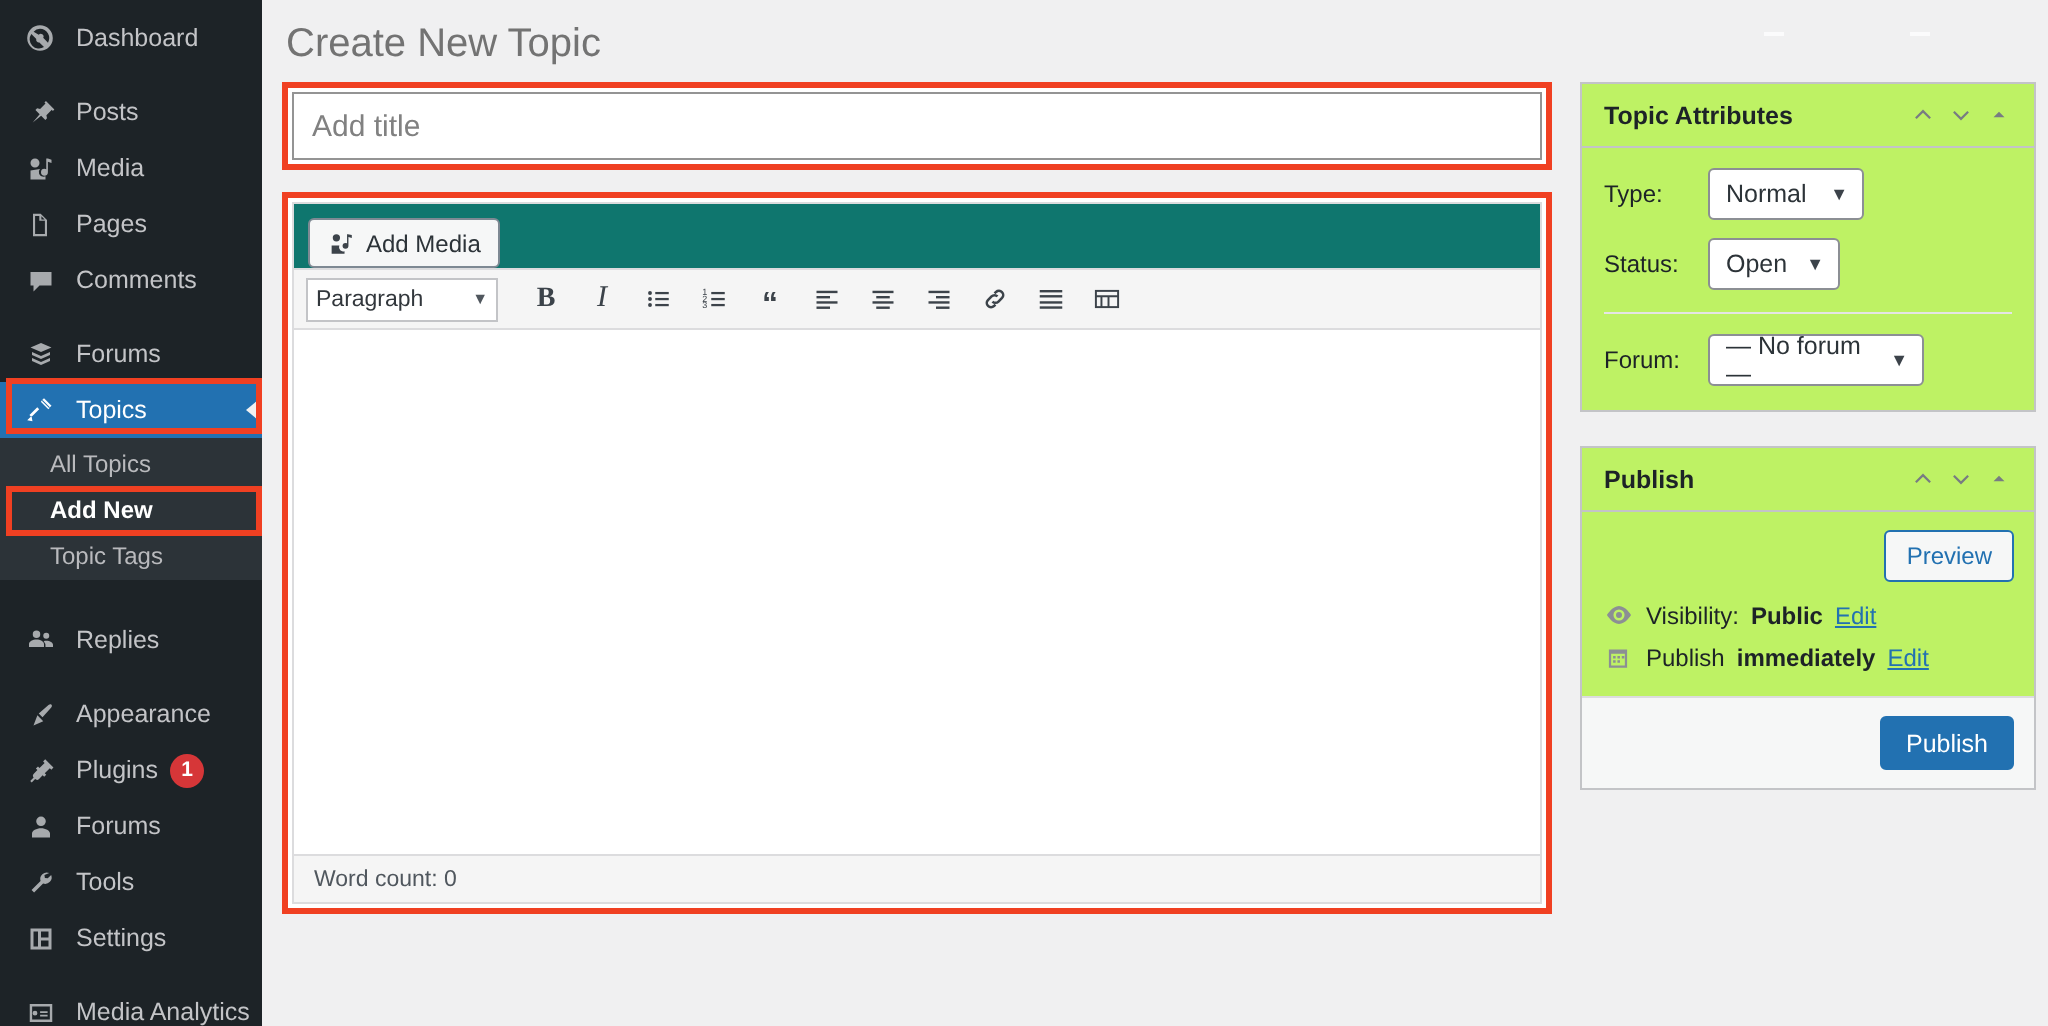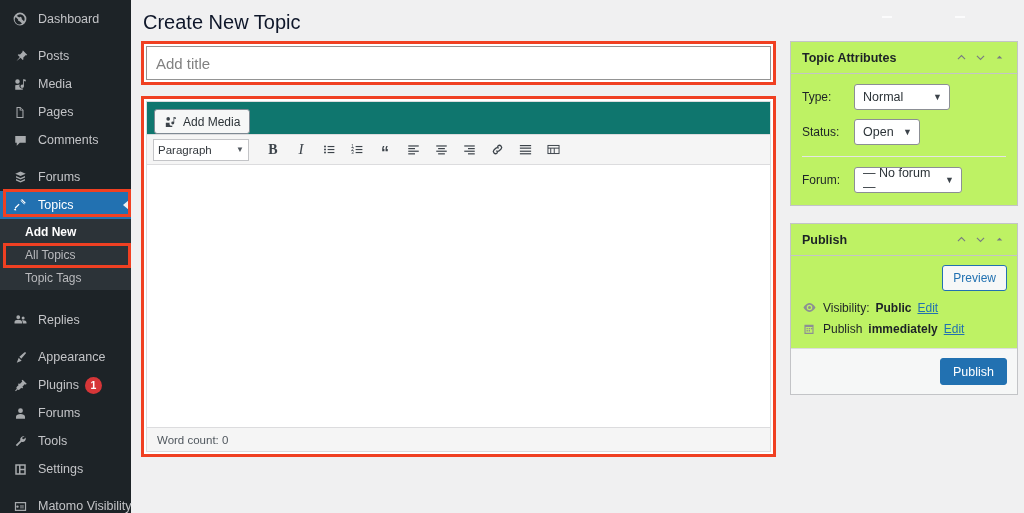--- a/index.html
+++ b/index.html
@@ -64,21 +64,21 @@
     padding: 0 5px; margin-left: 6px;
   }
 
   
   .main {
     flex: 1; height: 513px; position: relative;
     padding: 0 14px 0 10px;
     overflow: hidden;
   }
   .page-title {
-    font-size: 20px; font-weight: normal; color: #0f172a;
+    font-size: 20px; font-weight: normal; color: #737373;
     padding: 9px 0 6px 2px; line-height: 1.3;
   }
   .cols { display: flex; align-items: flex-start; gap: 14px; }
   .col-left { width: 635px; flex: 0 0 635px; }
   .col-right { width: 228px; flex: 0 0 228px; }
 
   
   .hl { border: 3px solid #f04022; padding: 2px; background: #fff; }
   .hl-side {
     position: absolute; border: 3px solid #f04022;
@@ -262,27 +262,27 @@
       <span class="ico">
         <svg width="16" height="16" viewBox="0 0 20 20" fill="currentColor">
             <path d="M3.4 13.2l4.9-4.9 1.2 1.2-4.9 4.9zm7.1-8.4l1.1-1.1 4.7 4.7-1.1 1.1zM2 16.4L5.3 17l-.6-3.3zM12.5 2.6L11 4.1l4.7 4.7 1.5-1.5z"></path>
           </svg>
       </span>
       <span class="lbl">Topics</span>
       <span class="arrow"></span>
     </div>
 
     <div class="submenu">
+      <div class="submenu-item">
+        <span>All Topics</span>
+      </div>
       <div class="submenu-item active">
         <span>Add New</span>
       </div>
       <div class="submenu-item">
-        <span>All Topics</span>
-      </div>
-      <div class="submenu-item">
         <span>Topic Tags</span>
       </div>
     </div>
 
     <div class="menu-item" style="margin-top:16px;">
       <span class="ico">
         <svg width="15" height="15" viewBox="0 0 20 20" fill="currentColor">
             <path d="M7 3a2.5 2.5 0 102.5 2.5A2.5 2.5 0 007 3zm6.5 1.5a2 2 0 102 2 2 2 0 00-2-2zM7 9c-2.5 0-5 1.2-5 3v2h10v-2c0-1.8-2.5-3-5-3zm6.5.8c-.6 0-1.2.1-1.7.3A4.4 4.4 0 0113 14h5v-1.5c0-1.5-2-2.7-4.5-2.7z"></path>
           </svg>
       </span>
@@ -338,21 +338,21 @@
     </div>
 
     <div class="menu-gap"></div>
 
     <div class="menu-item">
       <span class="ico">
         <svg width="15" height="15" viewBox="0 0 20 20" fill="currentColor">
             <path d="M2.5 4h15v12h-15zm1.6 1.6v8.8h11.8V5.6zM6 8.5a1.6 1.6 0 101.6 1.6A1.6 1.6 0 006 8.5zm3.4.3h5v1.2h-5zm0 2.4h5v1.2h-5z"></path>
           </svg>
       </span>
-      <span class="lbl">Matomo Visibility</span>
+      <span class="lbl">Media Analytics</span>
     </div>
   </nav>
 
   <div class="hl-side" style="left:3px; top:189px; width:128px; height:28px;"></div>
   <div class="hl-side" style="left:3px; top:243px; width:128px; height:25px;"></div>
 
   <div class="main">
 
     <h1 class="page-title">Create New Topic</h1>
 
@@ -483,21 +483,21 @@
             </span>
             <span class="mb-ctl">
               <svg width="11" height="11" viewBox="0 0 20 20" fill="currentColor">
                   <path d="M10 7l5 5H5z"></path>
                 </svg>
             </span>
           </div>
           <div class="mb-body">
             <div class="attr-row">
               <span class="attr-label">Type:</span>
-              <div class="sel" style="width:96px;">
+              <div class="sel" style="width:78px;">
                 <span>Normal</span>
                 <span class="car">▼</span>
               </div>
             </div>
             <div class="attr-row">
               <span class="attr-label">Status:</span>
               <div class="sel" style="width:66px;">
                 <span>Open</span>
                 <span class="car">▼</span>
               </div>

